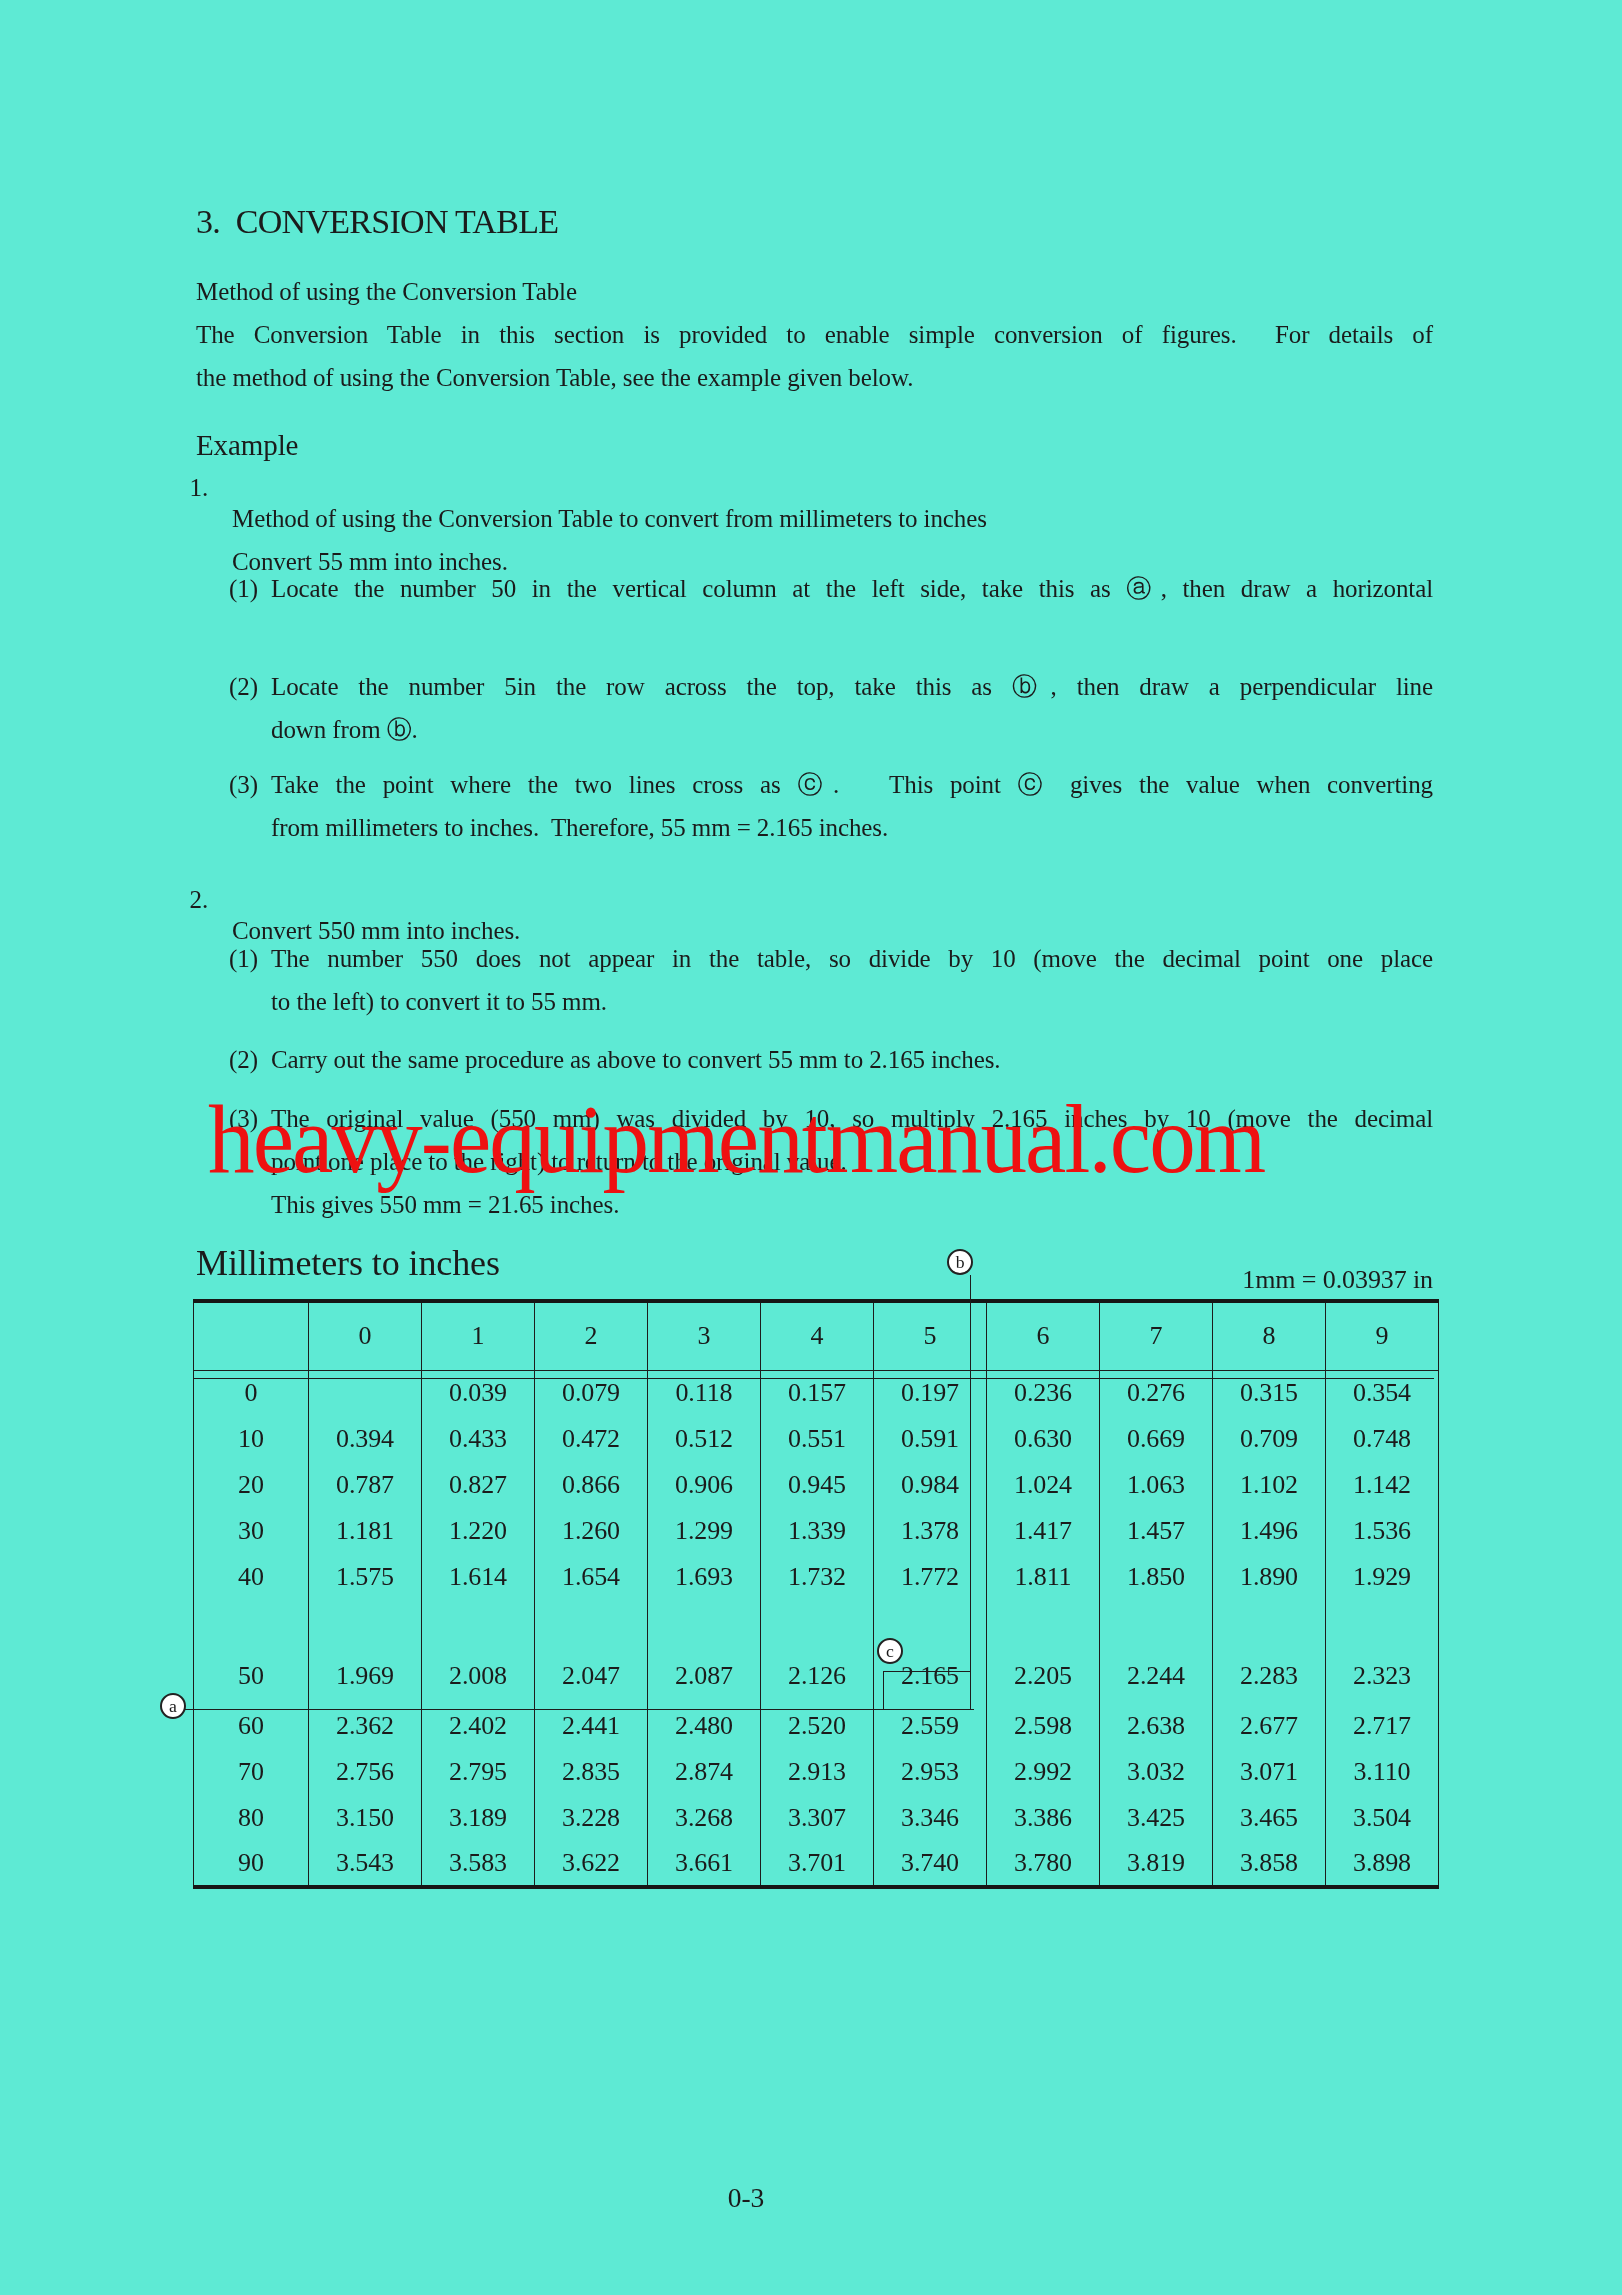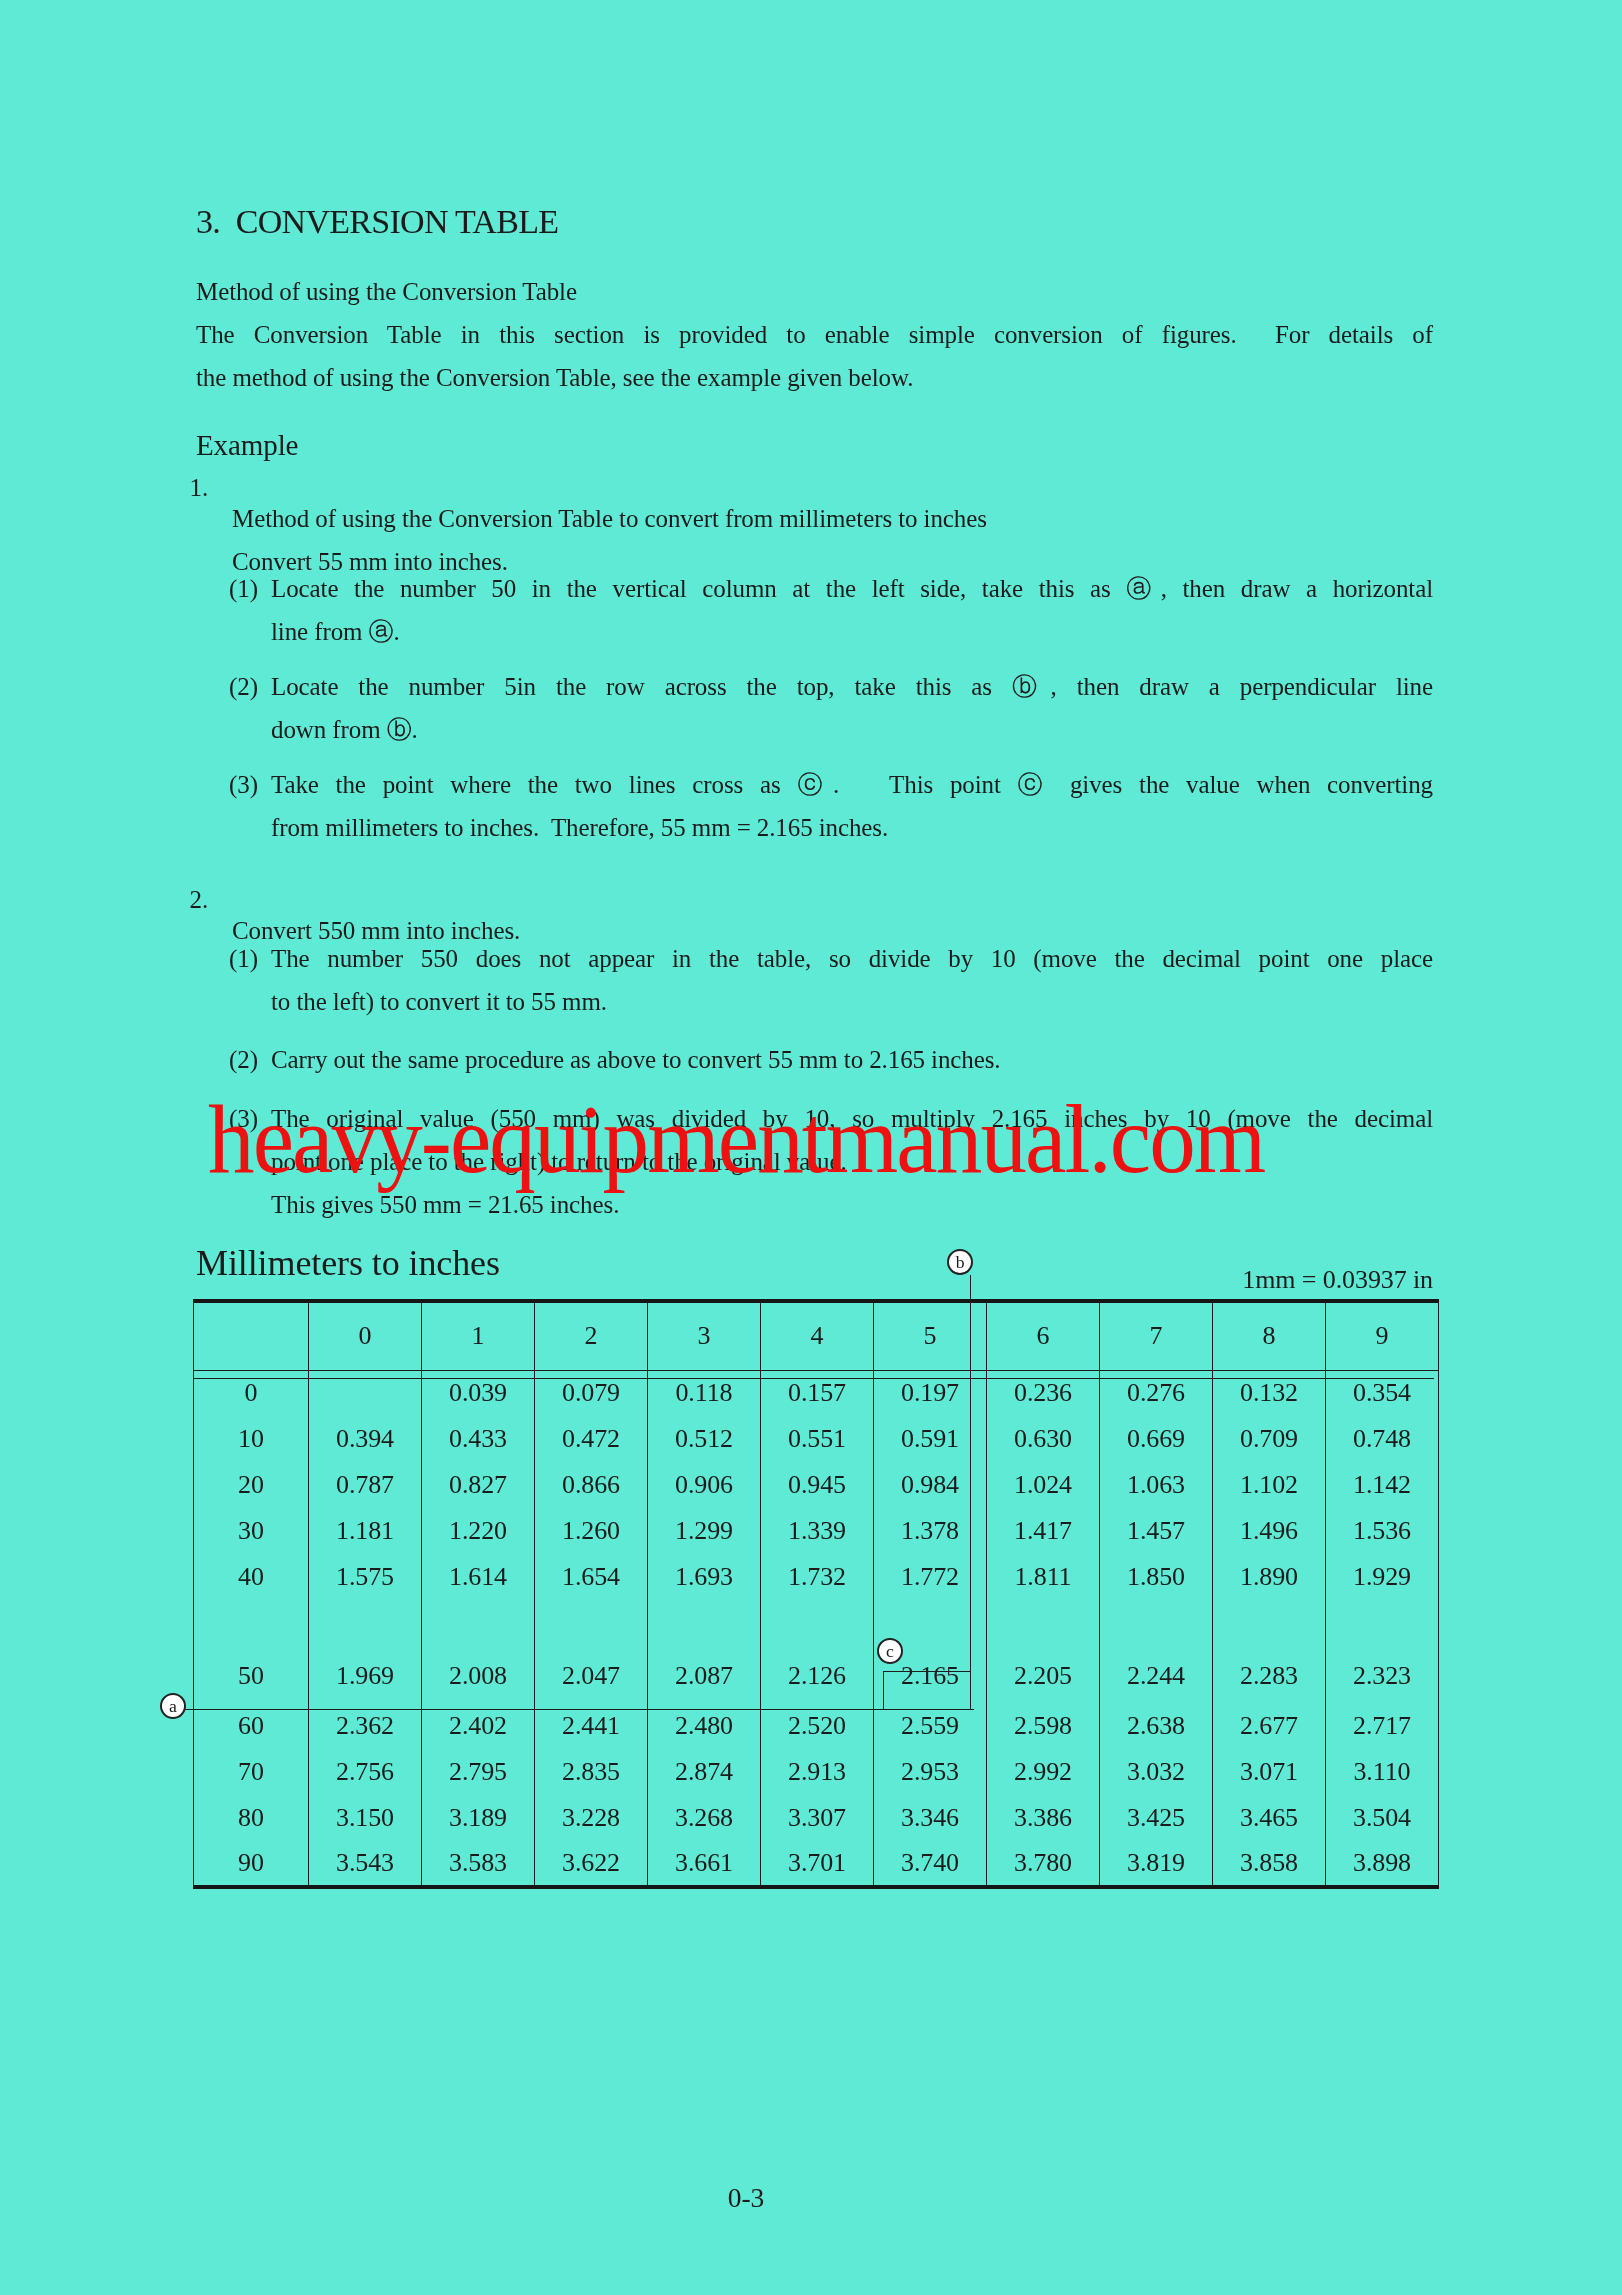--- a/index.html
+++ b/index.html
@@ -70,21 +70,20 @@
     <div class="body">
       <div class="ln">Method of using the Conversion Table to convert from millimeters to inches</div>
       <div class="ln">Convert 55 mm into inches.</div>
     </div>
   </div>
 
   <div id="step11" class="abs step">
     <span class="marker ln">(1)</span>
     <div class="body">
       <div class="ln just">Locate the number 50 in the vertical column at the left side, take this as ⓐ, then draw a horizontal</div>
-      <div class="ln">line from ⓐ.</div>
     </div>
   </div>
 
   <div id="step12" class="abs step">
     <span class="marker ln">(2)</span>
     <div class="body">
       <div class="ln just">Locate the number 5in the row across the top, take this as ⓑ, then draw a perpendicular line</div>
       <div class="ln">down from ⓑ.</div>
     </div>
   </div>
@@ -167,21 +166,21 @@
           <tr>
             <th>0</th>
             <td></td>
             <td>0.039</td>
             <td>0.079</td>
             <td>0.118</td>
             <td>0.157</td>
             <td>0.197</td>
             <td>0.236</td>
             <td>0.276</td>
-            <td>0.132</td>
+            <td>0.315</td>
             <td>0.354</td>
           </tr>
           <tr>
             <th>10</th>
             <td>0.394</td>
             <td>0.433</td>
             <td>0.472</td>
             <td>0.512</td>
             <td>0.551</td>
             <td>0.591</td>

